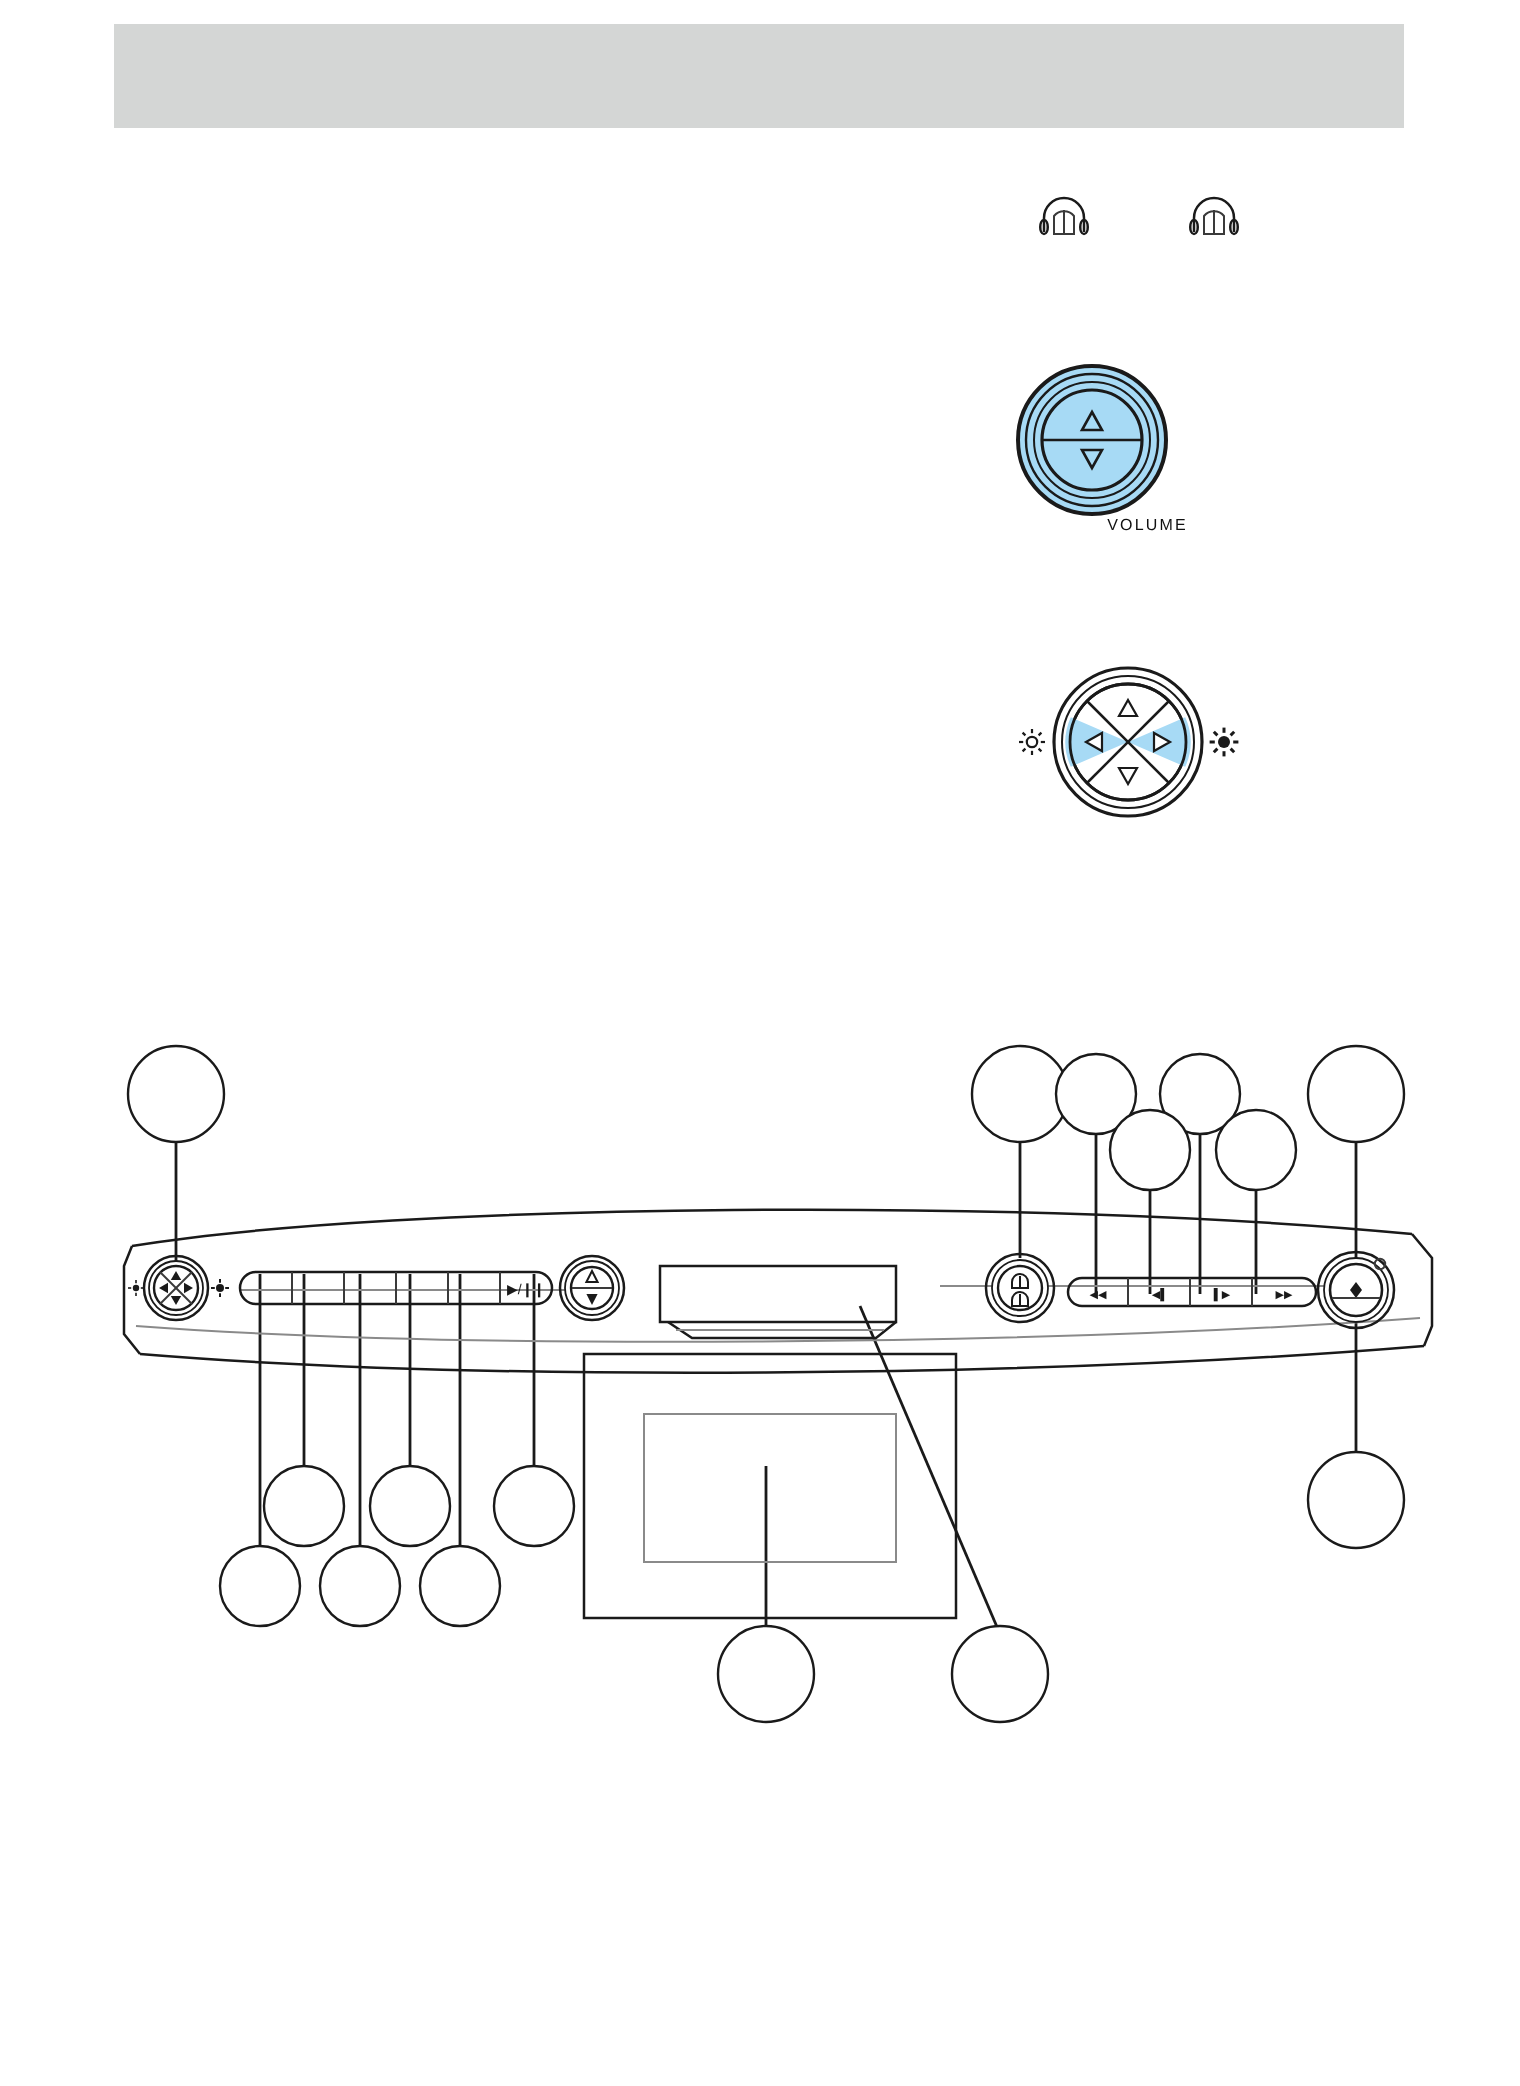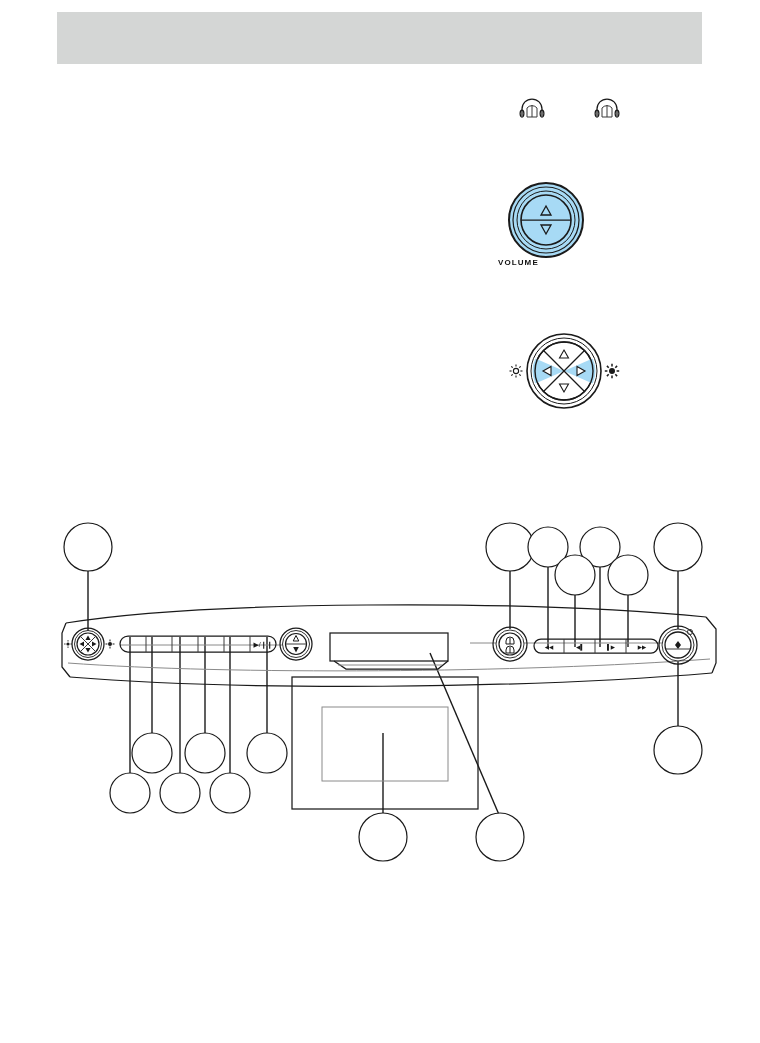--- a/index.html
+++ b/index.html
@@ -29,21 +29,21 @@
   
   .hp-row{position:absolute;left:505px;top:92px;width:140px;height:40px;}
   .hp{position:absolute;top:0;width:34px;height:34px;}
   .hp-1{left:10px;}
   .hp-2{left:85px;}
 
   
   .vol-wrap{position:absolute;left:498px;top:182px;width:96px;height:92px;}
   .vol-label{
     position:absolute;left:0;top:76px;width:96px;
-    text-align:left;font-size:8px;font-weight:bold;
+    text-align:right;font-size:8px;font-weight:normal;
     letter-spacing:1.1px;color:#111;
   }
 
   
   .pad-wrap{position:absolute;left:508px;top:330px;width:112px;height:82px;}
   .bright-lo{position:absolute;left:0px;top:33px;width:16px;height:16px;}
   .bright-hi{position:absolute;left:96px;top:33px;width:16px;height:16px;}
 
   
   .diagram{position:absolute;left:0px;top:505px;width:760px;height:380px;}

